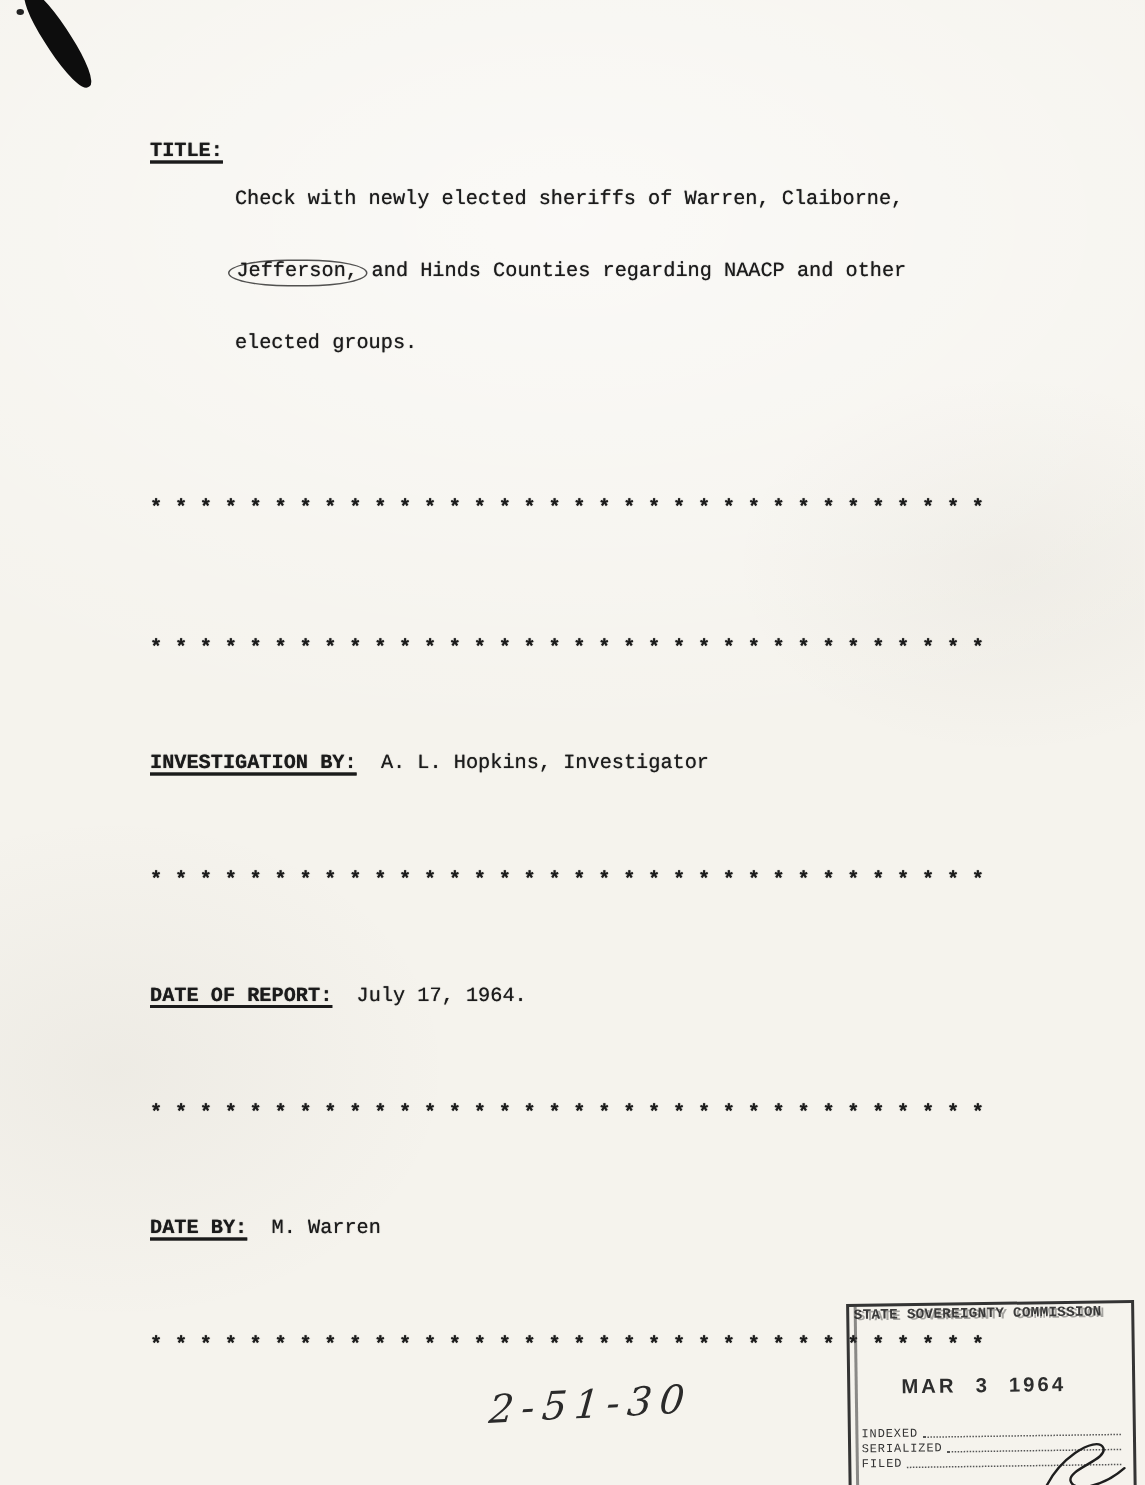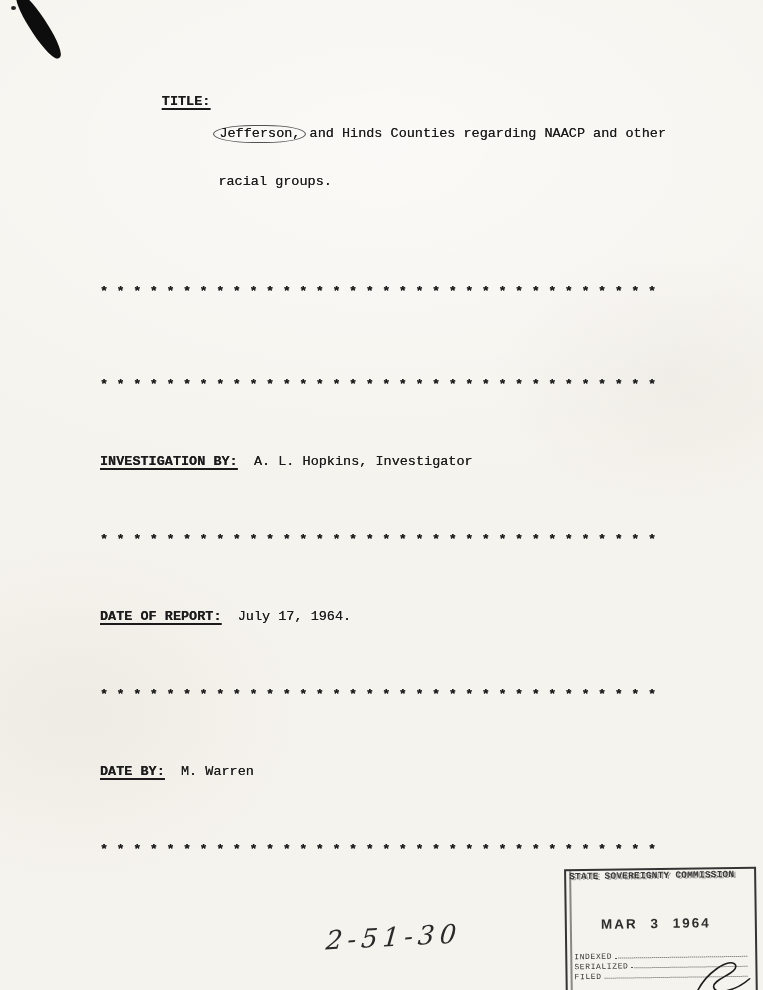--- a/index.html
+++ b/index.html
@@ -36,21 +36,21 @@
     text-shadow: 0 0 0.6px rgba(25,25,25,0.85);
   }
 
   .flabel {
     font-weight: bold;
     text-decoration: underline;
     text-decoration-thickness: 1.5px;
     text-underline-offset: 3px;
   }
 
-  .title-block { display: flex; margin-bottom: 14px; justify-content: flex-end; }
+  .title-block { display: flex; margin-bottom: 14px; }
   .title-block .flabel { margin-right: 8px; }
   .circled {
     border: 1.6px solid rgba(25,25,25,0.75);
     border-radius: 50% / 58%;
     padding: 0 5px 1px;
     margin: 17px -5px;
   }
 
   .sep { margin-bottom: 13px; font-weight: bold; letter-spacing: 0.2px; }
   .field { margin-bottom: 14px; }
@@ -102,22 +102,23 @@
 <body>
 
 <div class="corner-mark"></div>
 <div class="corner-dot"></div>
 
 <div class="content">
 
   <div class="title-block">
     <span class="flabel">TITLE:</span>
     <div>
+      <div>Check with newly elected sheriffs of Warren, Claiborne,</div>
       <div><span class="circled">Jefferson,</span><span> and Hinds Counties regarding NAACP and other</span></div>
-      <div>racial groups.</div>
+      <div>elected groups.</div>
     </div>
   </div>
 
   <div class="sep">* * * * * * * * * * * * * * * * * * * * * * * * * * * * * * * * * *</div>
 
 
   <div class="sep">* * * * * * * * * * * * * * * * * * * * * * * * * * * * * * * * * *</div>
 
   <div class="field"><span class="flabel">INVESTIGATION BY:</span><span>  A. L. Hopkins, Investigator</span></div>
 

